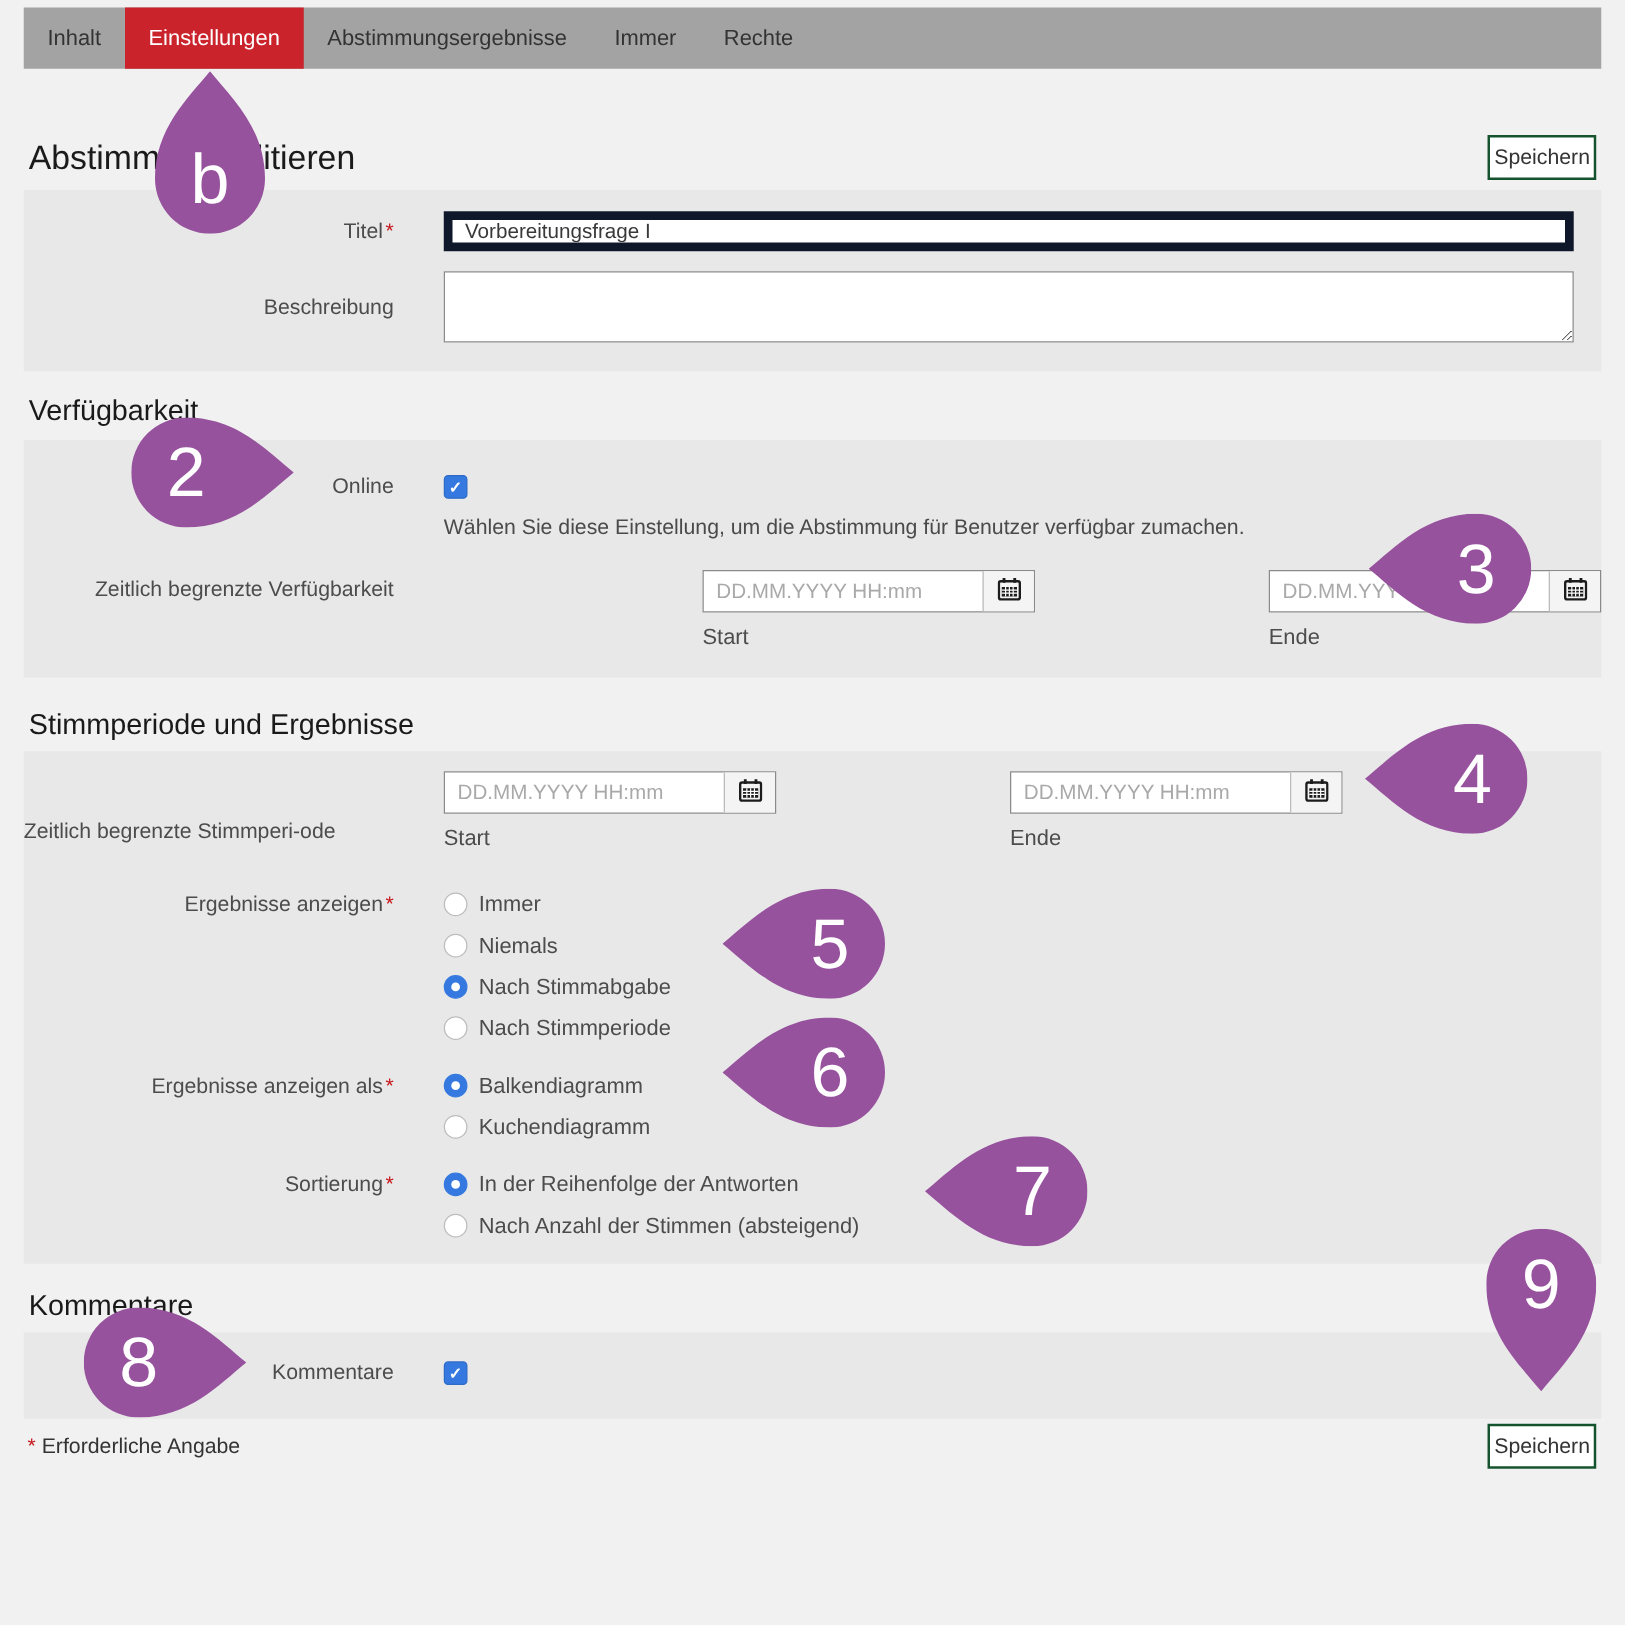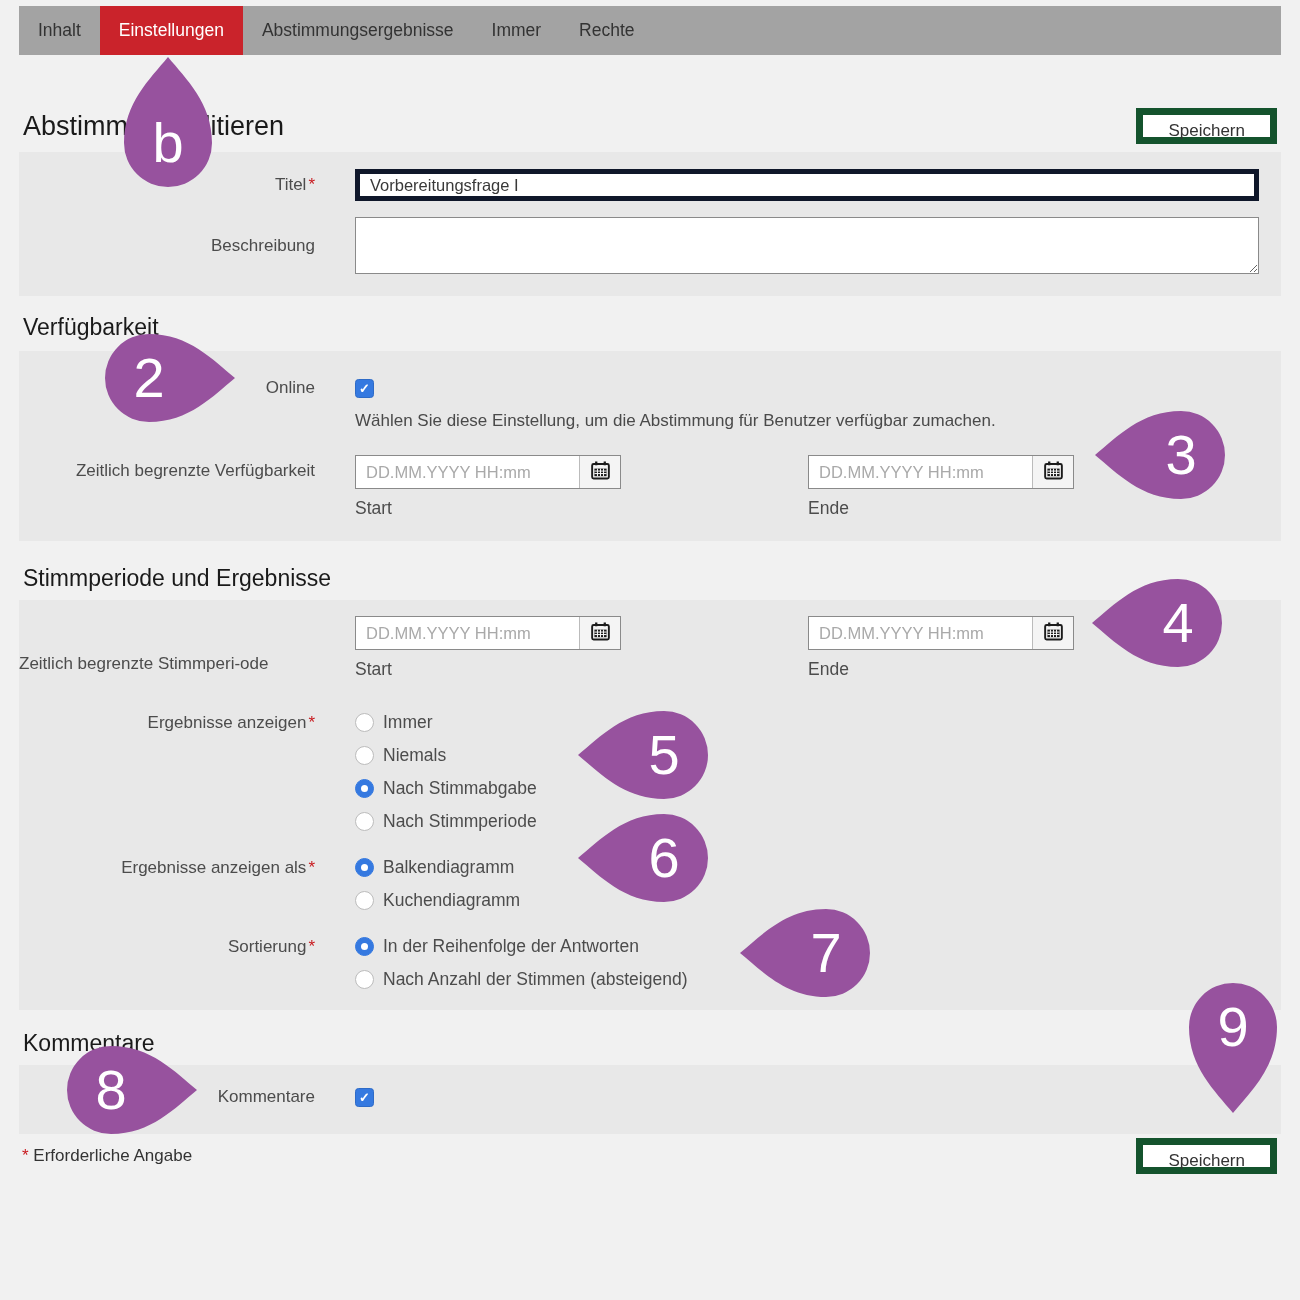--- a/index.html
+++ b/index.html
@@ -33,25 +33,25 @@
 
   
   .page-head {
     margin-top:53px;
     display:flex; justify-content:space-between; align-items:center;
     height:36px;
   }
   h1 { font-size:27px; font-weight:400; color:#1a1a1a; margin-left:4px; }
   .btn {
     background:#ffffff;
-    border:7px solid #14532d;
+    border:2px solid #14532d;
     font-family:"Liberation Sans", sans-serif;
     font-size:17px;
     color:#333333;
-    padding:6px 25px;
+    padding:6px 3px;
     height:36px;
     margin-right:4px;
     cursor:pointer;
   }
 
   h2 { font-size:23px; font-weight:400; color:#1a1a1a; margin-left:4px; }
   .h2-verf  { margin-top:18px; margin-bottom:10px; }
   .h2-stimm { margin-top:24px; margin-bottom:8px; }
   .h2-komm  { margin-top:20px; margin-bottom:8px; }
 
@@ -73,21 +73,21 @@
   .control-cell { margin-left:40px; }
   .req { color:#c8191e; margin-left:2px; }
 
   .lh-input  { line-height:32px; }
   .lh-area   { line-height:57px; }
   .lh-check  { line-height:20px; }
   .lh-option { line-height:33px; }
 
   .text-input {
     width:904px; height:32px;
-    border:5px solid #0f172a;
+    border:7px solid #0f172a;
     background:#ffffff;
     font-family:"Liberation Sans", sans-serif;
     font-size:16.5px; color:#393939;
     padding:0 10px;
   }
   textarea.desc {
     width:904px; height:57px;
     border:1px solid #8a8a8a;
     background:#ffffff;
     font-family:"Liberation Sans", sans-serif;
@@ -219,21 +219,21 @@
   <section class="band band-verf">
     <div class="row">
       <div class="label-cell lh-check">Online</div>
       <div class="control-cell">
         <span class="checkbox">
             <span>✓</span>
           </span>
         <div class="help-text">Wählen Sie diese Einstellung, um die Abstimmung für Benutzer verfügbar zumachen.</div>
       </div>
     </div>
-    <div class="row" style="margin-top:24px;">
+    <div class="row" style="margin-top:24px;justify-content:space-between;">
       <div class="label-cell lh-input">Zeitlich begrenzte Verfügbarkeit</div>
       <div class="control-cell">
         <div class="dates-line">
           <div class="date-group">
             <input class="date-input" type="text" placeholder="DD.MM.YYYY HH:mm" style="">
             <button class="cal-btn">
               <span>
                 <svg width="19" height="19" viewBox="0 0 20 20">
                   <line x1="5.5" y1="0.5" x2="5.5" y2="4.5" stroke="#1c1c1c" stroke-width="2.4"></line>
                   <line x1="14.5" y1="0.5" x2="14.5" y2="4.5" stroke="#1c1c1c" stroke-width="2.4"></line>

